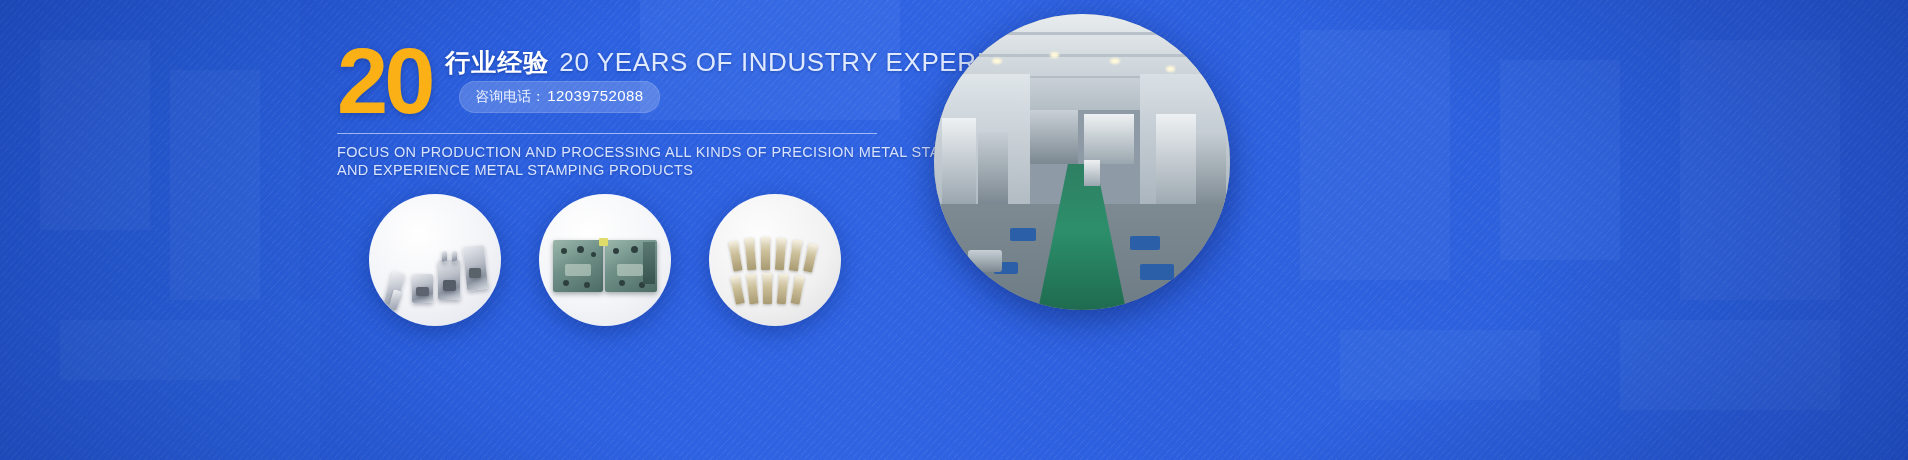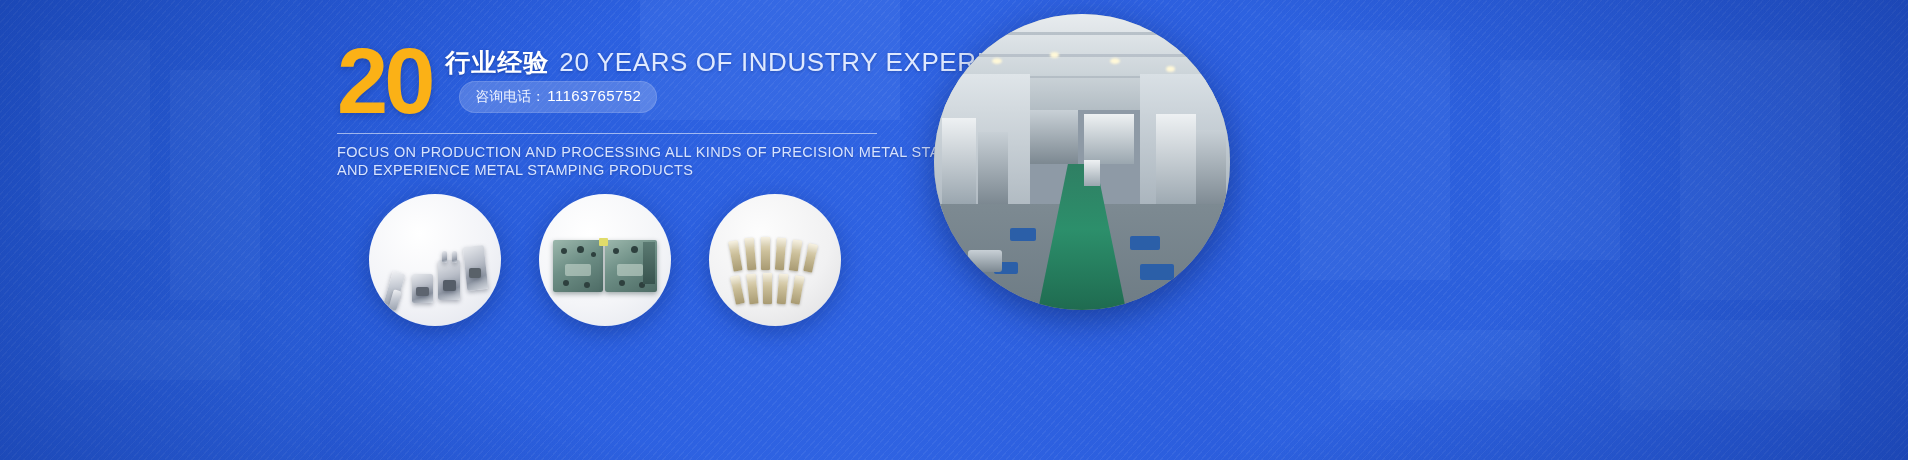--- a/index.html
+++ b/index.html
@@ -133,21 +133,21 @@
 
         <div class="line1">
           <span class="cn-small">行业经验</span>
           <span class="en-big">20 YEARS OF INDUSTRY EXPERIENCE</span>
         </div>
 
         <div class="line2">
           <span class="pill">
             <span class="pill-label">咨询电话</span>
             <span class="pill-sep">：</span>
-            <span class="pill-num">11163765752</span>
+            <span class="pill-num">12039752088</span>
           </span>
         </div>
 
       </div>
     </div>
 
     <div class="rule"></div>
 
     <div class="desc">
       <div>FOCUS ON PRODUCTION AND PROCESSING ALL KINDS OF PRECISION METAL STAMPING MOLDS</div>

